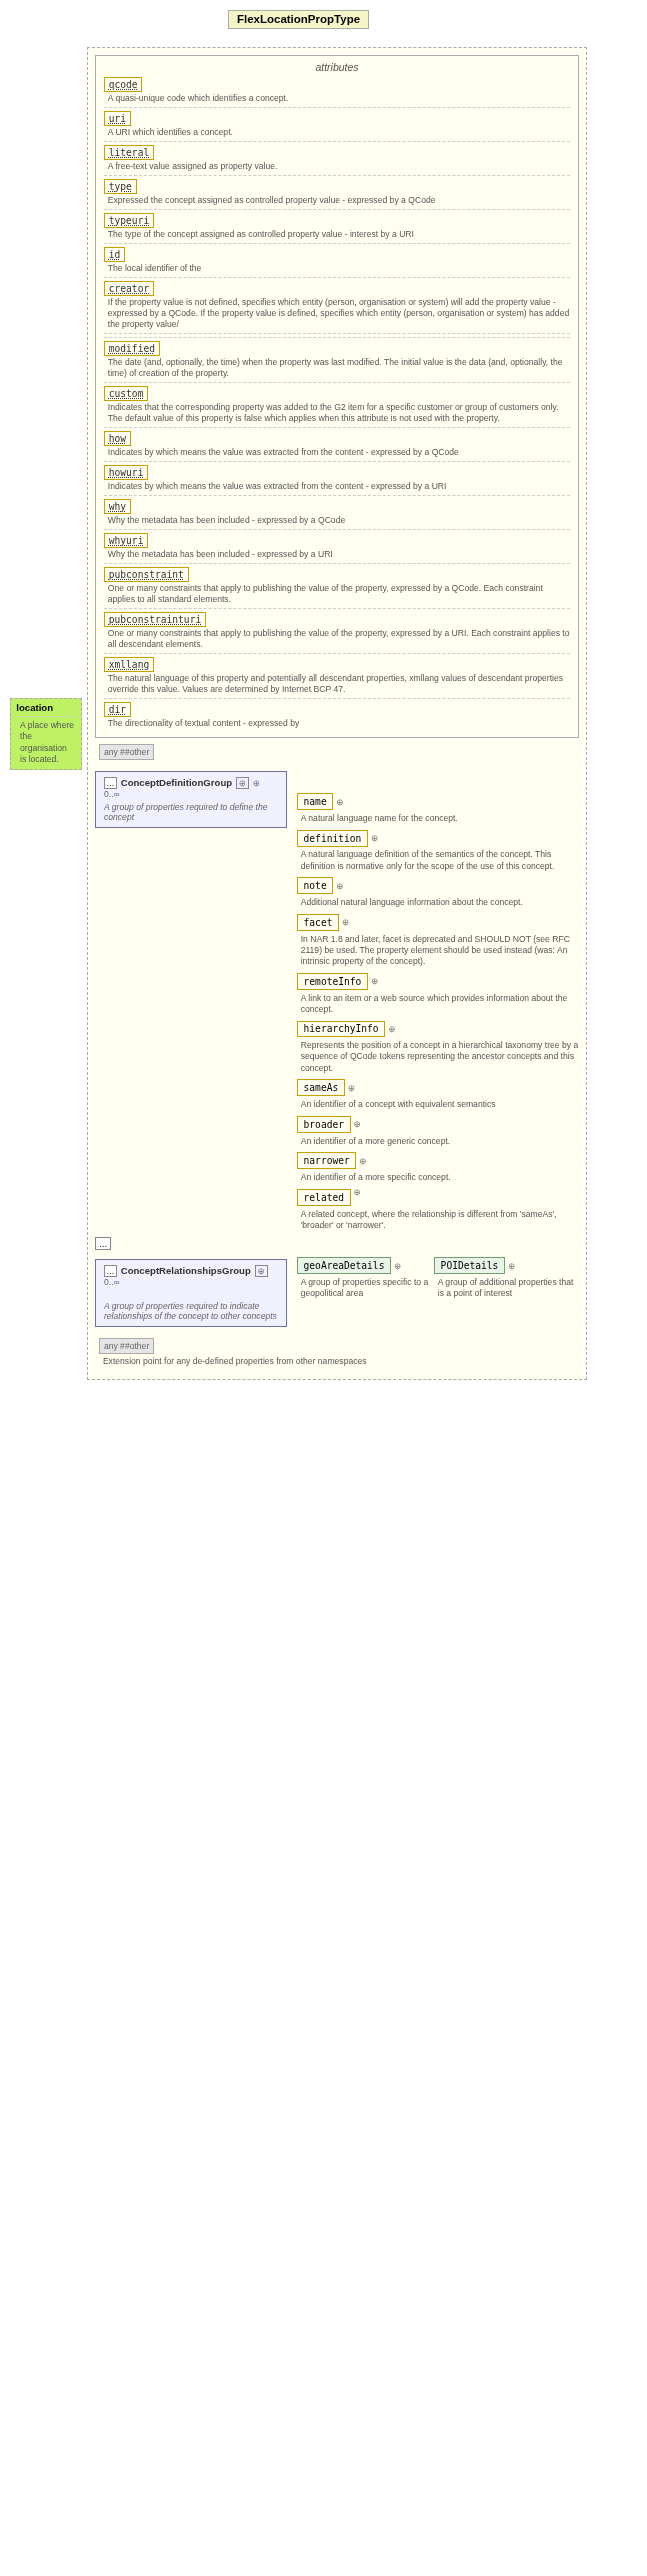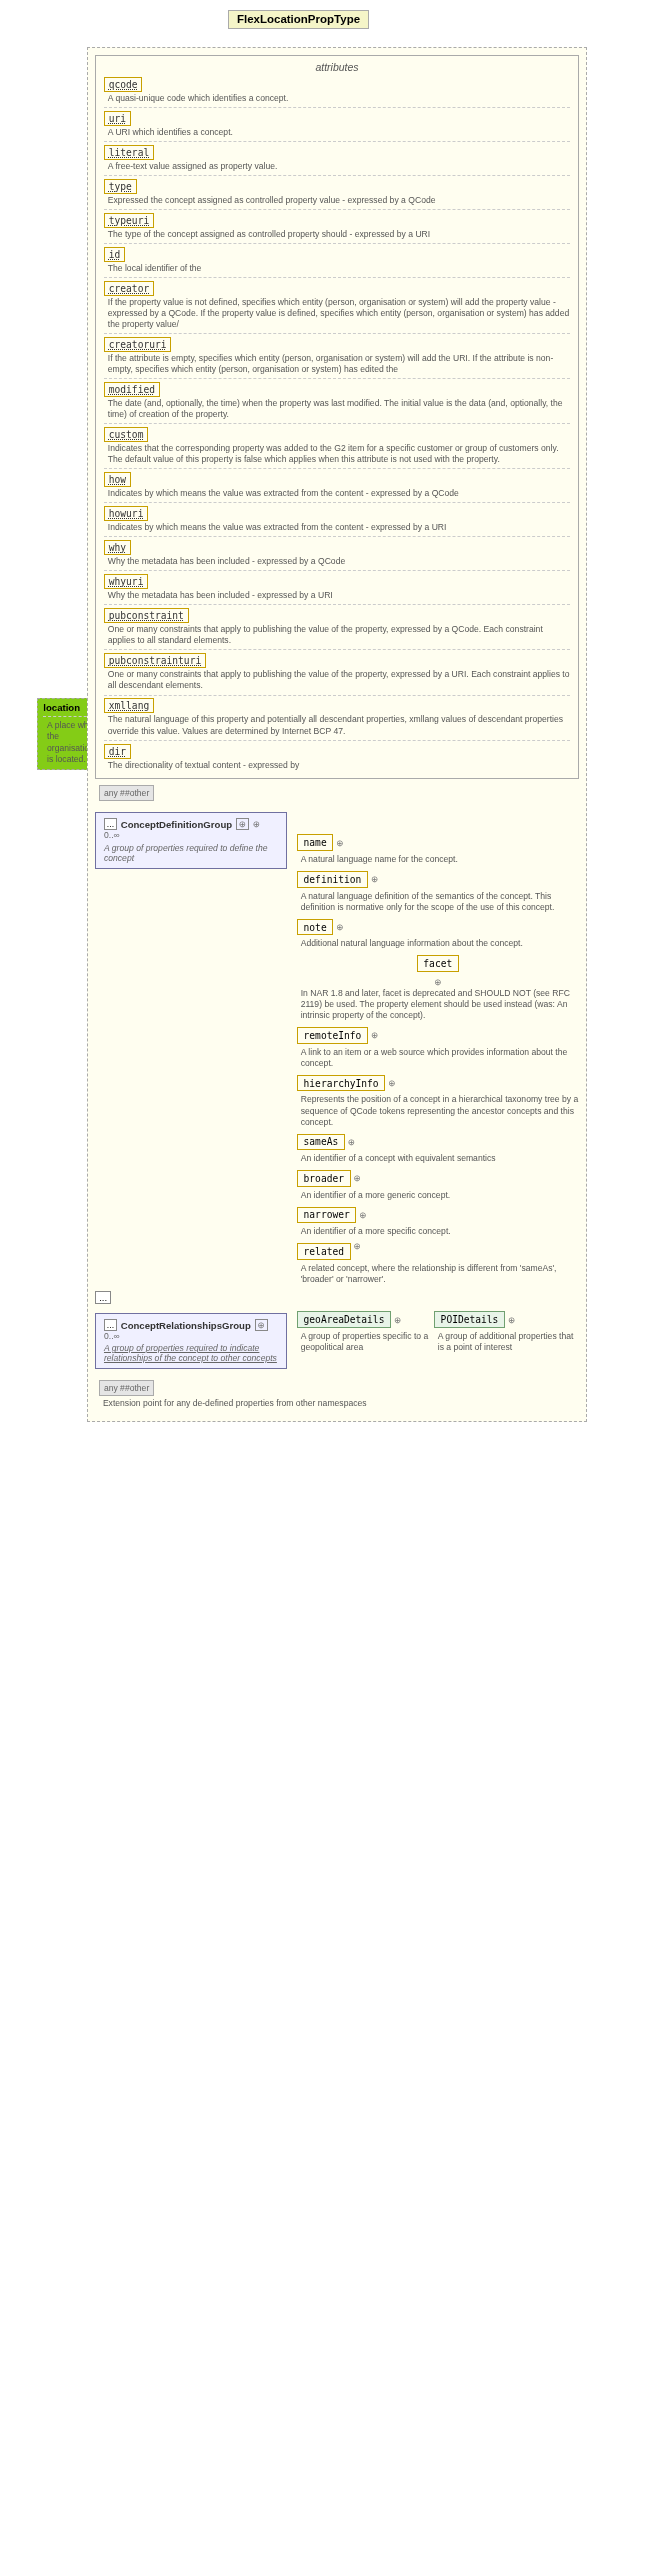--- a/index.html
+++ b/index.html
@@ -93,25 +93,24 @@
     .group-desc {
       font-size: 8.6px;
       color: #666;
       font-style: italic;
     }
 
     .location-box {
       position: absolute;
       left: 0;
       border: 1px dashed #aaa;
-      background: #84cc16;
+      background: #bef264;
       padding: 3.8px 5.7px;
       width: 72px;
       font-size: 8.6px;
-      margin-left: 27px;
     }
 
     .location-title {
       font-weight: bold;
       font-size: 9.6px;
       margin-bottom: 1.9px;
     }
 
     .any-other {
       background: #e5e5e5;
@@ -187,40 +186,36 @@
           <hr class="dashed">
 
           <div class="attr-item">
             <span class="attr-name attr-underline">type</span>
             <div class="attr-desc">Expressed the concept assigned as controlled property value - expressed by a QCode</div>
           </div>
           <hr class="dashed">
 
           <div class="attr-item">
             <span class="attr-name attr-underline">typeuri</span>
-            <div class="attr-desc">The type of the concept assigned as controlled property should - expressed by a URI</div>
+            <div class="attr-desc">The type of the concept assigned as controlled property value - interest by a URI</div>
           </div>
           <hr class="dashed">
 
           <div class="attr-item">
             <span class="attr-name attr-underline">id</span>
             <div class="attr-desc">The local identifier of the</div>
           </div>
           <hr class="dashed">
 
           <div class="attr-item">
             <span class="attr-name attr-underline">creator</span>
             <div class="attr-desc">If the property value is not defined, specifies which entity (person, organisation or system) will add the property value - expressed by a QCode. If the property value is defined, specifies which entity (person, organisation or system) has added the property value/</div>
           </div>
           <hr class="dashed">
 
-          <div class="attr-item">
-            <span class="attr-name attr-underline">creatoruri</span>
-            <div class="attr-desc">If the attribute is empty, specifies which entity (person, organisation or system) will add the URI. If the attribute is non-empty, specifies which entity (person, organisation or system) has edited the</div>
-          </div>
           <hr class="dashed">
 
           <div class="attr-item">
             <span class="attr-name attr-underline">modified</span>
             <div class="attr-desc">The date (and, optionally, the time) when the property was last modified. The initial value is the data (and, optionally, the time) of creation of the property.</div>
           </div>
           <hr class="dashed">
 
           <div class="attr-item">
             <span class="attr-name attr-underline">custom</span>
@@ -326,21 +321,21 @@
               <div style="display:flex; align-items:center; gap:2.9px;">
                 <span class="element-box element-box-yellow">note</span>
                 <span style="font-size:8.6px; color:#777;">⊕</span>
               </div>
               <div class="attr-desc">Additional natural language information about the concept.</div>
             </div>
           </div>
 
           <div style="display:flex; align-items:flex-start; gap:3.8px;">
             <div>
-              <div style="display:flex; align-items:center; gap:2.9px;flex-direction:column;">
+              <div style="display:flex; align-items:center; gap:2.9px;">
                 <span class="element-box element-box-yellow">facet</span>
                 <span style="font-size:8.6px; color:#777;">⊕</span>
               </div>
               <div class="attr-desc">In NAR 1.8 and later, facet is deprecated and SHOULD NOT (see RFC 2119) be used. The property element should be used instead (was: An intrinsic property of the concept).</div>
             </div>
           </div>
 
           <div style="display:flex; align-items:flex-start; gap:3.8px;">
             <div>
               <div style="display:flex; align-items:center; gap:2.9px;">
@@ -413,21 +408,21 @@
         <div style="flex:0 0 192px;">
           <div class="relations-group-box">
             <div style="display:flex; align-items:center; gap:3.8px;">
               <span style="font-size:8.6px; border:1px solid #888; padding:0 1.9px; background:#fff;">...</span>
               <span style="font-size:9.6px; font-weight:bold; color:#333;">ConceptRelationshipsGroup</span>
               <span style="font-size:8.6px; color:#777; border:1px solid #888; padding:0 1.9px;">⊕</span>
             </div>
             <div style="display:flex; justify-content:space-between; align-items:center;">
               <span style="font-size:8.6px; color:#666;">0..∞</span>
             </div>
-            <div class="group-desc" style="margin-top:2px;text-decoration:underline;">A group of properties required to indicate relationships of the concept to other concepts</div>
+            <div class="group-desc" style="margin-top:14px;">A group of properties required to indicate relationships of the concept to other concepts</div>
           </div>
         </div>
 
         <div style="flex:1; display:flex; flex-direction:row; gap:5.7px;">
 
           <div>
             <div style="display:flex; align-items:center; gap:2.9px;">
               <span class="element-box element-box-green">geoAreaDetails</span>
               <span style="font-size:8.6px; color:#777;">⊕</span>
             </div>

